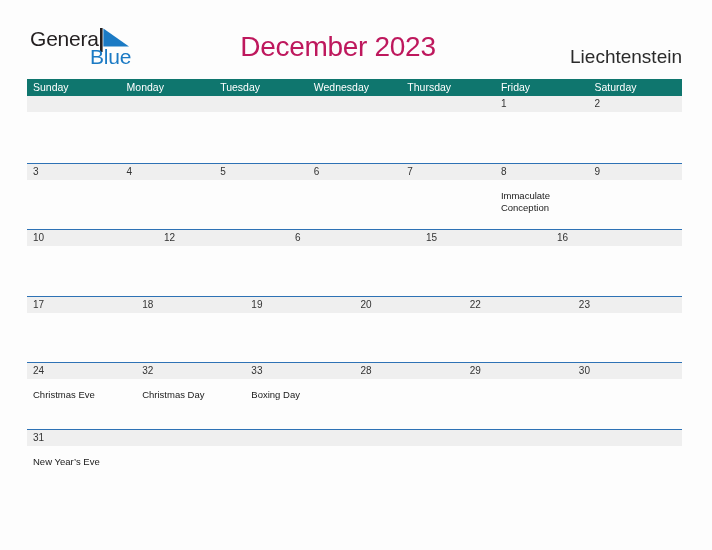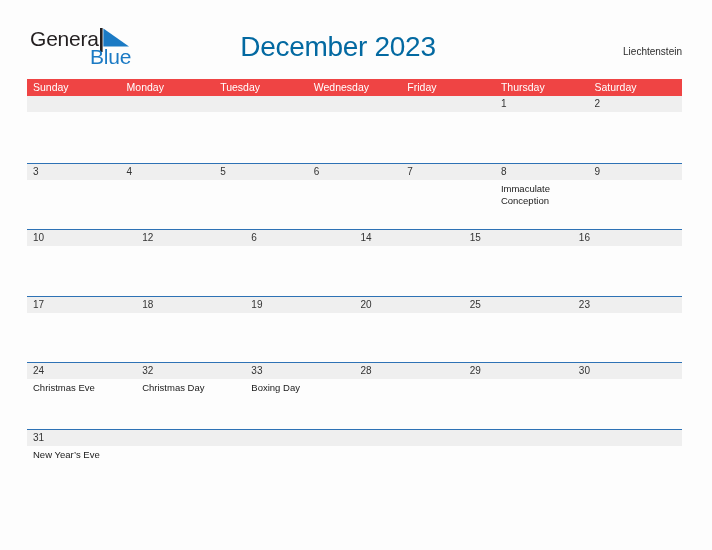--- a/index.html
+++ b/index.html
@@ -62,53 +62,53 @@
   }
 
   
   #month-title {
     position: absolute;
     left: 0;
     top: 30px;
     width: 676px;
     text-align: center;
     font-size: 28px;
-    color: #0369a1;
+    color: #be185d;
     font-family: "Liberation Sans", sans-serif;
     font-weight: normal;
     letter-spacing: -0.3px;
     line-height: 1.2;
   }
 
   
   #country {
     position: absolute;
     right: 30px;
     top: 47px;
-    font-size: 10px;
+    font-size: 19px;
     color: #2b2b2b;
     font-family: "Liberation Sans", sans-serif;
     line-height: 1;
     text-align: right;
   }
 
   
   #calendar {
     position: absolute;
     left: 27px;
     top: 79px;
     width: 655px;
   }
 
   
   #weekday-header {
     display: flex;
     width: 655px;
     height: 17px;
-    background: #ef4444;
+    background: #0f766e;
   }
   .weekday-cell {
     flex: 1 1 0;
     color: #ffffff;
     font-size: 10.5px;
     font-family: "Liberation Sans", sans-serif;
     line-height: 17px;
     padding-left: 6px;
     box-sizing: border-box;
     overflow: hidden;
@@ -152,21 +152,21 @@
     font-family: "Liberation Sans", sans-serif;
     line-height: 16px;
     height: 16px;
     display: block;
   }
   .day-number:empty {
     height: 16px;
   }
   .day-events {
     display: block;
-    padding-top: 3px;
+    padding-top: 10px;
   }
   .day-event {
     font-size: 9.5px;
     color: #1a1a1a;
     font-family: "Liberation Sans", sans-serif;
     line-height: 12.5px;
     display: block;
     word-wrap: break-word;
   }
 </style>
@@ -192,22 +192,22 @@
 
 </div>
 
 <div id="calendar">
 
   <div id="weekday-header">
       <div class="weekday-cell">Sunday</div>
       <div class="weekday-cell">Monday</div>
       <div class="weekday-cell">Tuesday</div>
       <div class="weekday-cell">Wednesday</div>
+      <div class="weekday-cell">Thursday</div>
       <div class="weekday-cell">Friday</div>
-      <div class="weekday-cell">Thursday</div>
       <div class="weekday-cell">Saturday</div>
     </div>
 
   <div id="week-rows">
       <div class="week-row">
         <div class="day-cell">
           <span class="day-number"></span>
         </div>
         <div class="day-cell">
           <span class="day-number"></span>
@@ -258,44 +258,41 @@
         <div class="day-cell">
           <span class="day-number">10</span>
         </div>
         <div class="day-cell">
           <span class="day-number">12</span>
         </div>
         <div class="day-cell">
           <span class="day-number">6</span>
         </div>
         <div class="day-cell">
-          <span class="day-number">14</span>
-        </div>
-        <div class="day-cell">
           <span class="day-number">15</span>
         </div>
         <div class="day-cell">
           <span class="day-number">16</span>
         </div>
       </div>
       <div class="week-row">
         <div class="day-cell">
           <span class="day-number">17</span>
         </div>
         <div class="day-cell">
           <span class="day-number">18</span>
         </div>
         <div class="day-cell">
           <span class="day-number">19</span>
         </div>
         <div class="day-cell">
           <span class="day-number">20</span>
         </div>
         <div class="day-cell">
-          <span class="day-number">25</span>
+          <span class="day-number">22</span>
         </div>
         <div class="day-cell">
           <span class="day-number">23</span>
         </div>
       </div>
       <div class="week-row">
         <div class="day-cell">
           <span class="day-number">24</span>
           <span class="day-events">
             <span class="day-event">Christmas Eve</span>

